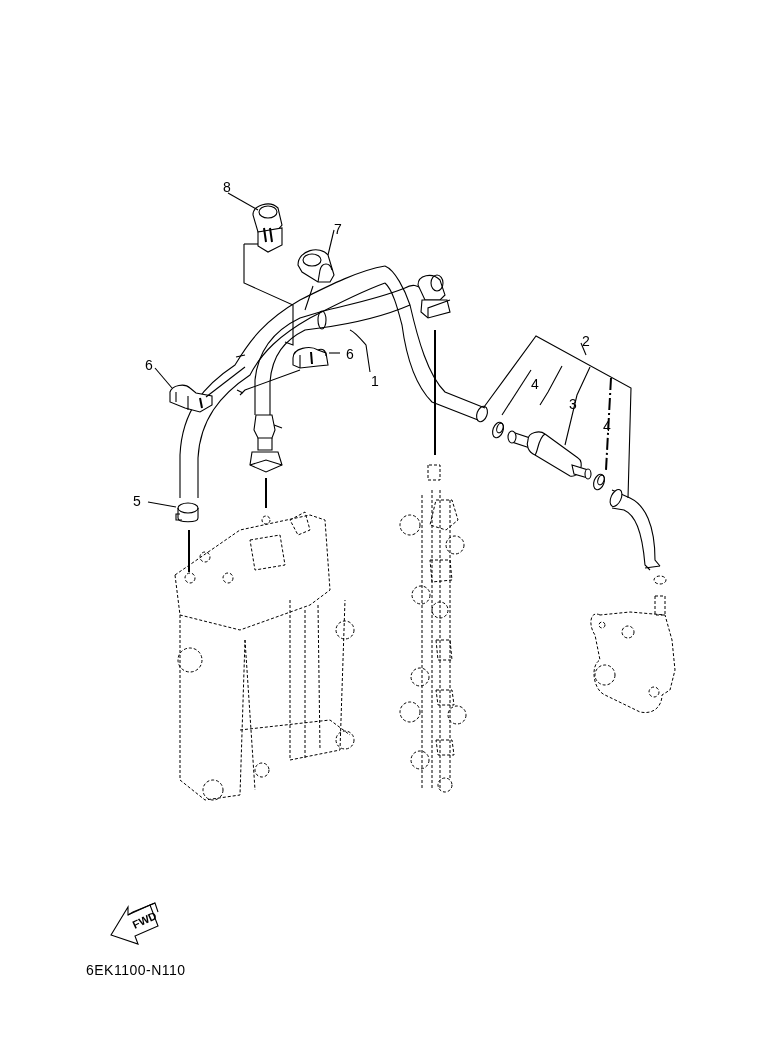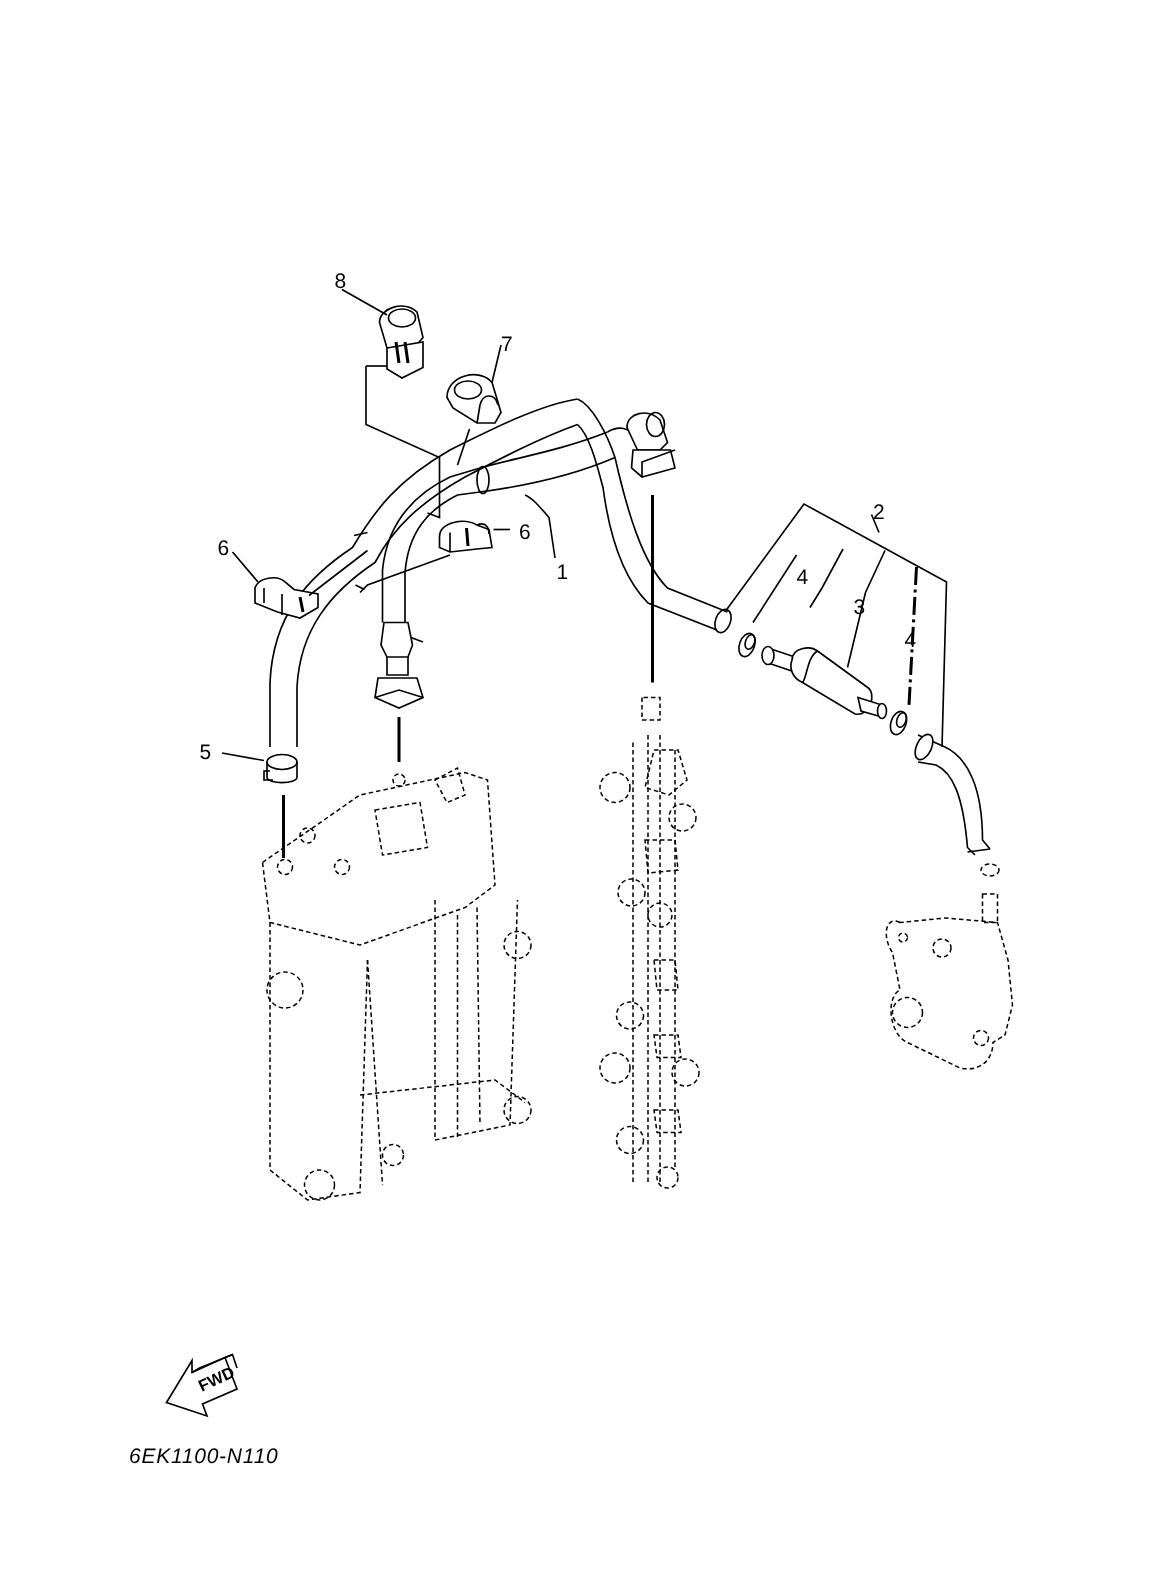--- a/index.html
+++ b/index.html
@@ -1,20 +1,20 @@
 <!DOCTYPE html>
 <html><head>
 <meta charset="utf-8">
 <style>
   html, body { margin: 0; padding: 0; background: #ffffff; }
   body { width: 770px; height: 1064px; position: relative; overflow: hidden;
          font-family: "Liberation Sans", sans-serif; color: #000; }
   #diagram { position: absolute; left: 0; top: 0; width: 770px; height: 1064px; }
   .callout { position: absolute; font-size: 14px; line-height: 14px; color: #000; }
-  .code { position: absolute; left: 86px; top: 962px; font-size: 14px; letter-spacing: 0.5px; font-style: italic; }
+  .code { position: absolute; left: 86px; top: 962px; font-size: 14px; letter-spacing: 0.5px; }
   .fwd-text { font-family: "Liberation Sans", sans-serif; font-weight: bold; font-size: 11px; }
   svg .ln { stroke: #000; stroke-width: 1.1; fill: none; }
   svg .th { stroke: #000; stroke-width: 2; fill: none; }
   svg .ds { stroke: #000; stroke-width: 1; fill: none; stroke-dasharray: 3 2; }
   svg .dd { stroke: #000; stroke-width: 2; fill: none; stroke-dasharray: 12 3 2 3; }
   svg .pf { stroke: #000; stroke-width: 1.1; fill: #fff; }
 </style>
 </head>
 <body>
 

